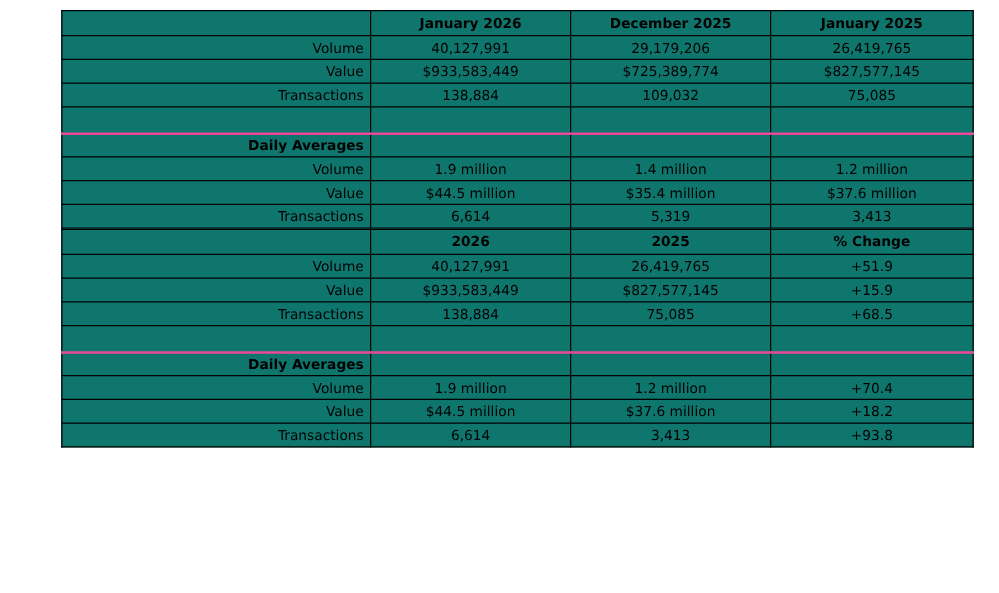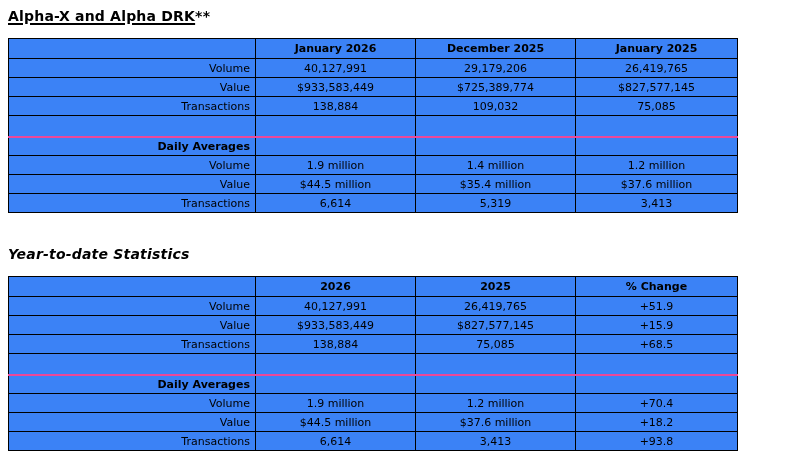--- a/index.html
+++ b/index.html
@@ -29,21 +29,22 @@
     text-underline-offset: 2px;
   }
   .section-title.italic {
     font-style: italic;
     margin-top: 33px;
   }
   table.stats {
     border-collapse: collapse;
     table-layout: fixed;
     width: 729px;
-    background: #3b82f6;
+    background: #0f766e;
+    margin-left: 41px;
   }
   table.stats th,
   table.stats td {
     border: 1px solid #000000;
     font-size: 11px;
     line-height: 13px;
     padding: 0 5px;
     overflow: hidden;
     white-space: nowrap;
   }
@@ -65,21 +66,20 @@
   }
   tr.spacer td { height: 21px; }
   tr.section td { border-top: 2px solid #ec4899; }
   tr.section td.label { font-weight: bold; }
 </style>
 </head>
 <body>
 
 <div class="page">
 
-  <div class="section-title"><span class="u">Alpha-X and Alpha DRK</span><span>**</span></div>
 
   <table class="stats">
     <colgroup>
       <col style="width:247px">
         <col style="width:160px">
         <col style="width:160px">
         <col style="width:162px">
     </colgroup>
   <tbody>
         <tr>
@@ -132,21 +132,20 @@
         </tr>
         <tr class="data">
           <td class="label">Transactions</td>
           <td class="num">6,614</td>
           <td class="num">5,319</td>
           <td class="num">3,413</td>
         </tr>
       </tbody>
     </table>
 
-  <div class="section-title italic">Year-to-date Statistics</div>
 
   <table class="stats">
     <colgroup>
       <col style="width:247px">
         <col style="width:160px">
         <col style="width:160px">
         <col style="width:162px">
     </colgroup>
   <tbody>
         <tr>

